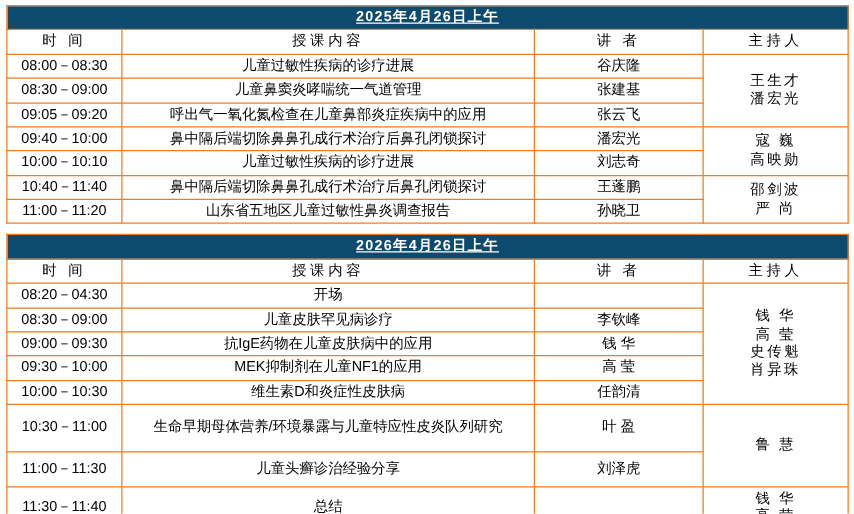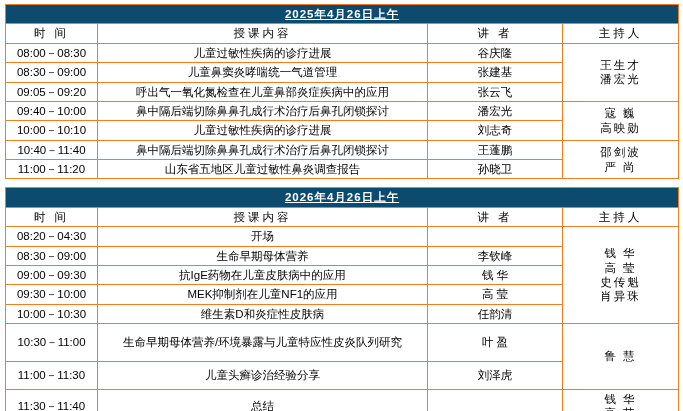--- a/index.html
+++ b/index.html
@@ -151,21 +151,21 @@
         <td>主持人</td>
       </tr>
       <tr>
         <td class="nowrap">08:20－04:30</td>
         <td class="content-center">开场</td>
         <td></td>
         <td class="host-cell" rowspan="5">钱    华<br>高    莹<br>史传魁<br>肖异珠</td>
       </tr>
       <tr>
         <td class="nowrap">08:30－09:00</td>
-        <td class="content-cell">生命早期母体营养</td>
+        <td class="content-cell">儿童皮肤罕见病诊疗</td>
         <td>李钦峰</td>
       </tr>
       <tr>
         <td class="nowrap">09:00－09:30</td>
         <td class="content-cell">抗IgE药物在儿童皮肤病中的应用</td>
         <td>钱    华</td>
       </tr>
       <tr>
         <td class="nowrap">09:30－10:00</td>
         <td class="content-cell">MEK抑制剂在儿童NF1的应用</td>

